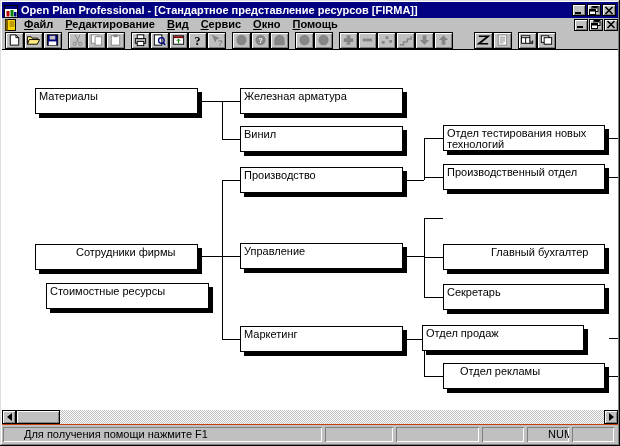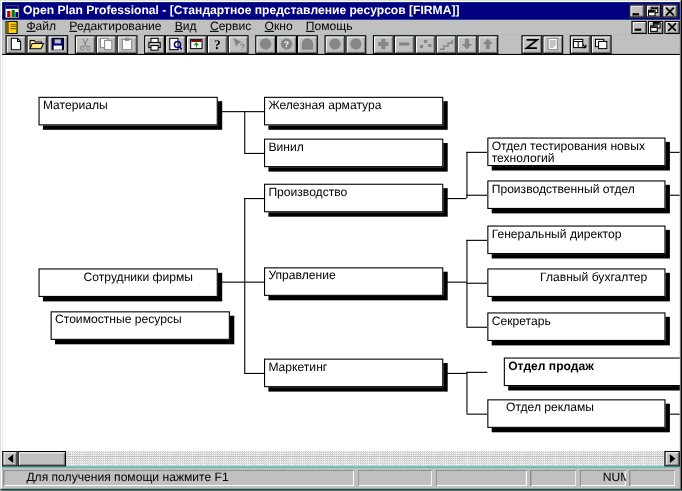--- a/index.html
+++ b/index.html
@@ -1,18 +1,18 @@
 <!DOCTYPE html>
 <html><head>
 <meta charset="utf-8">
 <style>
   html,body{margin:0;padding:0;background:#808080;}
   *{box-sizing:border-box;}
   .window{
-    width:620px;height:446px;position:relative;background:#14b8a6;
+    width:620px;height:446px;position:relative;background:#c2410c;
     font-family:"Liberation Sans",sans-serif;overflow:hidden;
     box-shadow:inset -1px -1px 0 #000,inset 1px 1px 0 #dfdfdf,inset -2px -2px 0 #808080,inset 2px 2px 0 #fff;
   }
   
   .titlebar{
     position:absolute;left:2px;right:2px;top:2px;height:16px;background:#000080;
     display:flex;align-items:center;padding:0 2px;color:#fff;
   }
   .titlebar .title{font-size:11px;font-weight:bold;white-space:nowrap;margin-left:3px;flex:1;line-height:16px;}
   .appicon{width:14px;height:13px;display:inline-block;}
@@ -22,21 +22,21 @@
     box-shadow:inset 1px 1px 0 #fff,inset -1px -1px 0 #808080;
     display:flex;align-items:center;justify-content:center;padding:0;
   }
   .winbtn svg{display:block;}
   
   .menubar{
     position:absolute;left:2px;right:2px;top:18px;height:13px;background:#c0c0c0;
     display:flex;align-items:center;font-size:11px;
   }
   .mdiicon{width:14px;height:12px;margin-left:2px;}
-  .menu-item{padding:0 6px;line-height:13px;white-space:nowrap;color:#000;}
+  .menu-item{padding:0 6px;line-height:13px;white-space:nowrap;color:#000;font-weight:bold;}
   .menu-sp{flex:1;}
   
   .toolbar{
     position:absolute;left:2px;right:2px;top:31px;height:19px;background:#c0c0c0;
     border-bottom:1px solid #000;display:flex;align-items:center;padding-left:3px;
   }
   .tbtn{
     width:19px;height:17px;background:#c0c0c0;border:1px solid #000;
     box-shadow:inset 1px 1px 0 #fff,inset -1px -1px 0 #808080;
     display:flex;align-items:center;justify-content:center;padding:0;flex:0 0 auto;
@@ -404,24 +404,23 @@
       <div class="node" style="left: 33px; top: 38px; width: 163px; height: 26px;">Материалы</div>
       <div class="node" style="left: 33px; top: 194px; width: 163px; height: 26px; padding-left: 40px;">Сотрудники фирмы</div>
       <div class="node" style="left: 44px; top: 233px; width: 163px; height: 26px;">Стоимостные ресурсы</div>
       <div class="node" style="left: 238px; top: 38px; width: 163px; height: 26px;">Железная арматура</div>
       <div class="node" style="left: 238px; top: 76px; width: 163px; height: 26px;">Винил</div>
       <div class="node" style="left: 238px; top: 193px; width: 163px; height: 26px;">Управление</div>
       <div class="node" style="left: 238px; top: 117px; width: 163px; height: 26px;">Производство</div>
       <div class="node" style="left: 238px; top: 276px; width: 163px; height: 26px;">Маркетинг</div>
       <div class="node" style="left: 441px; top: 75px; width: 162px; height: 26px;">Отдел тестирования новых технологий</div>
       <div class="node" style="left: 441px; top: 114px; width: 162px; height: 26px;">Производственный отдел</div>
-      <div class="node" style="left: 441px; top: 155px; width: 162px; height: 26px;">Генеральный директор</div>
       <div class="node" style="left: 441px; top: 194px; width: 162px; height: 26px; padding-left: 47px;">Главный бухгалтер</div>
       <div class="node" style="left: 441px; top: 234px; width: 162px; height: 26px;">Секретарь</div>
-      <div class="node" style="left: 456px; top: 275px; width: 162px; height: 26px; font-weight: bold;">Отдел продаж</div>
+      <div class="node" style="left: 420px; top: 275px; width: 162px; height: 26px;">Отдел продаж</div>
       <div class="node" style="left: 441px; top: 313px; width: 162px; height: 26px; padding-left: 16px;">Отдел рекламы</div>
     </div>
 
   <div class="hscroll">
     <button class="sbtn" style="left:0;">
         <span class="tri-l"></span>
       </button>
     <div class="thumb"></div>
     <button class="sbtn" style="right:0;">
         <span class="tri-r"></span>

